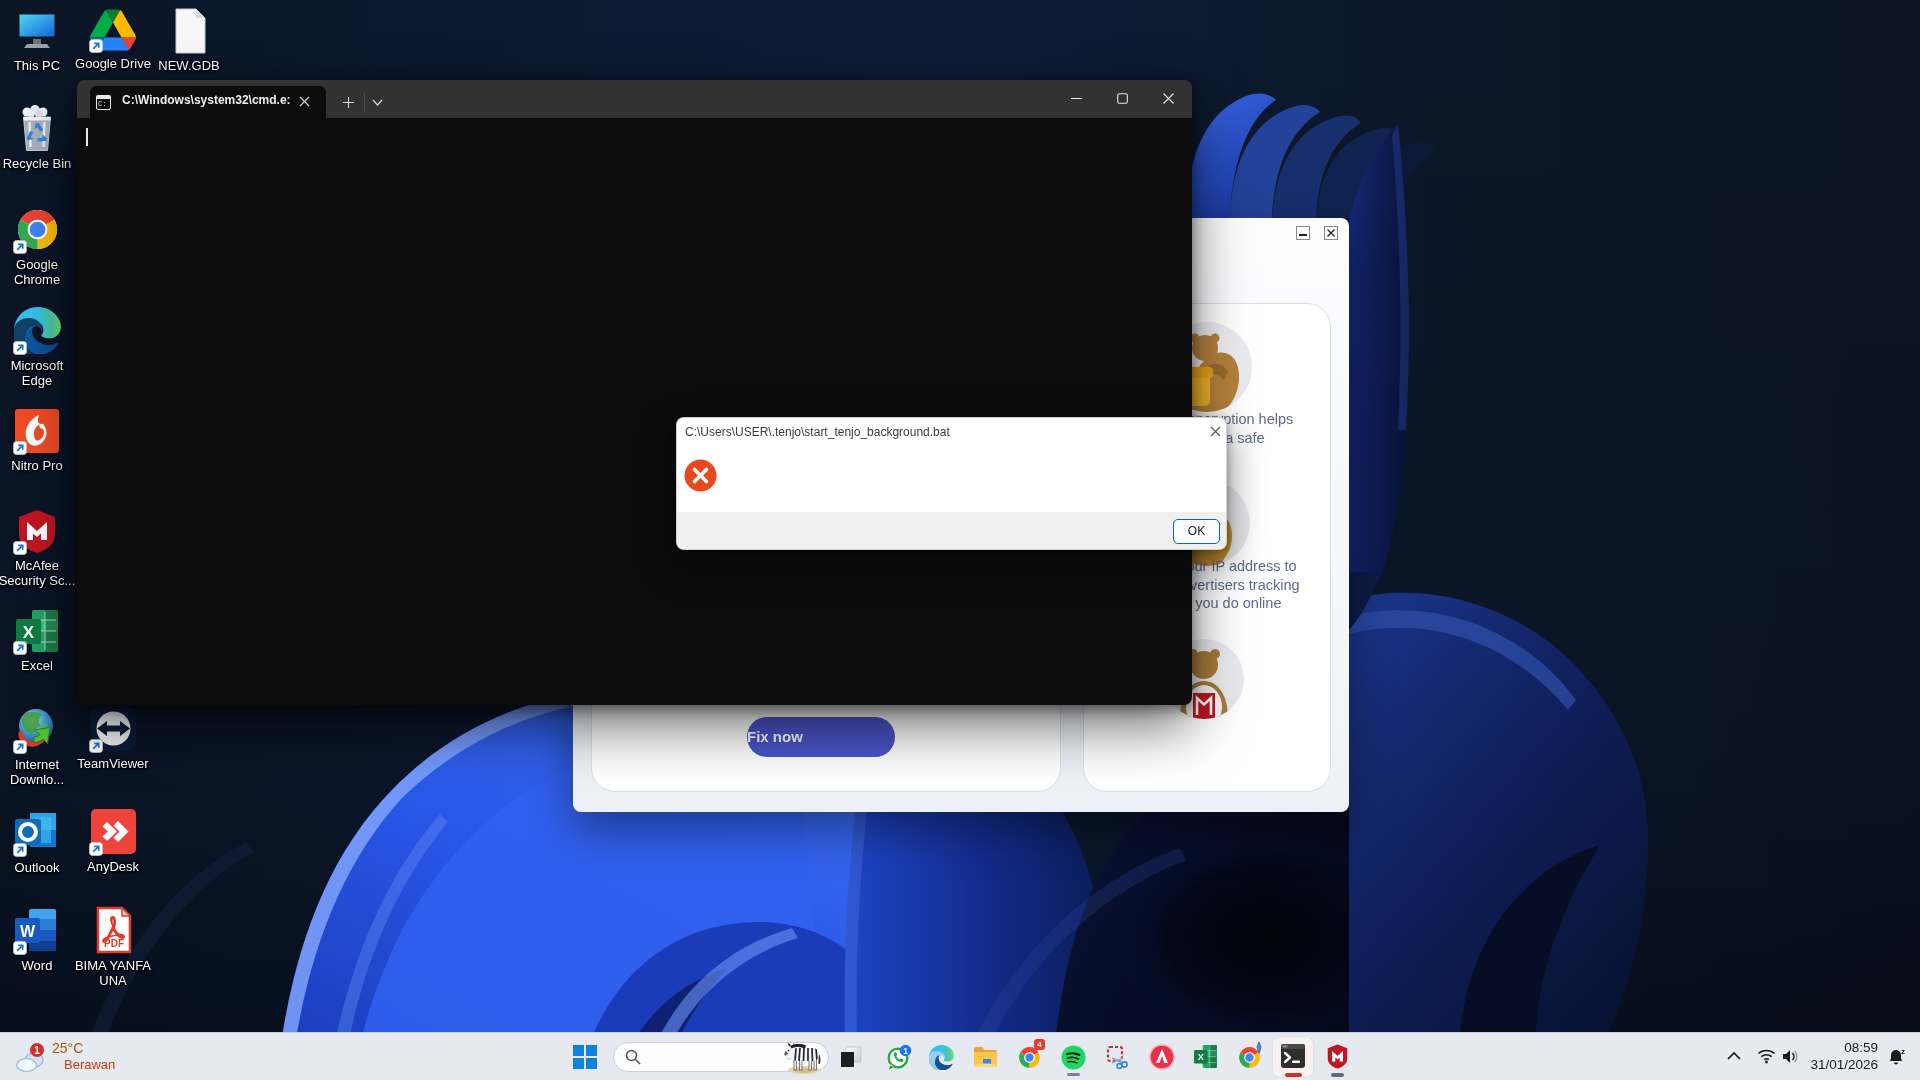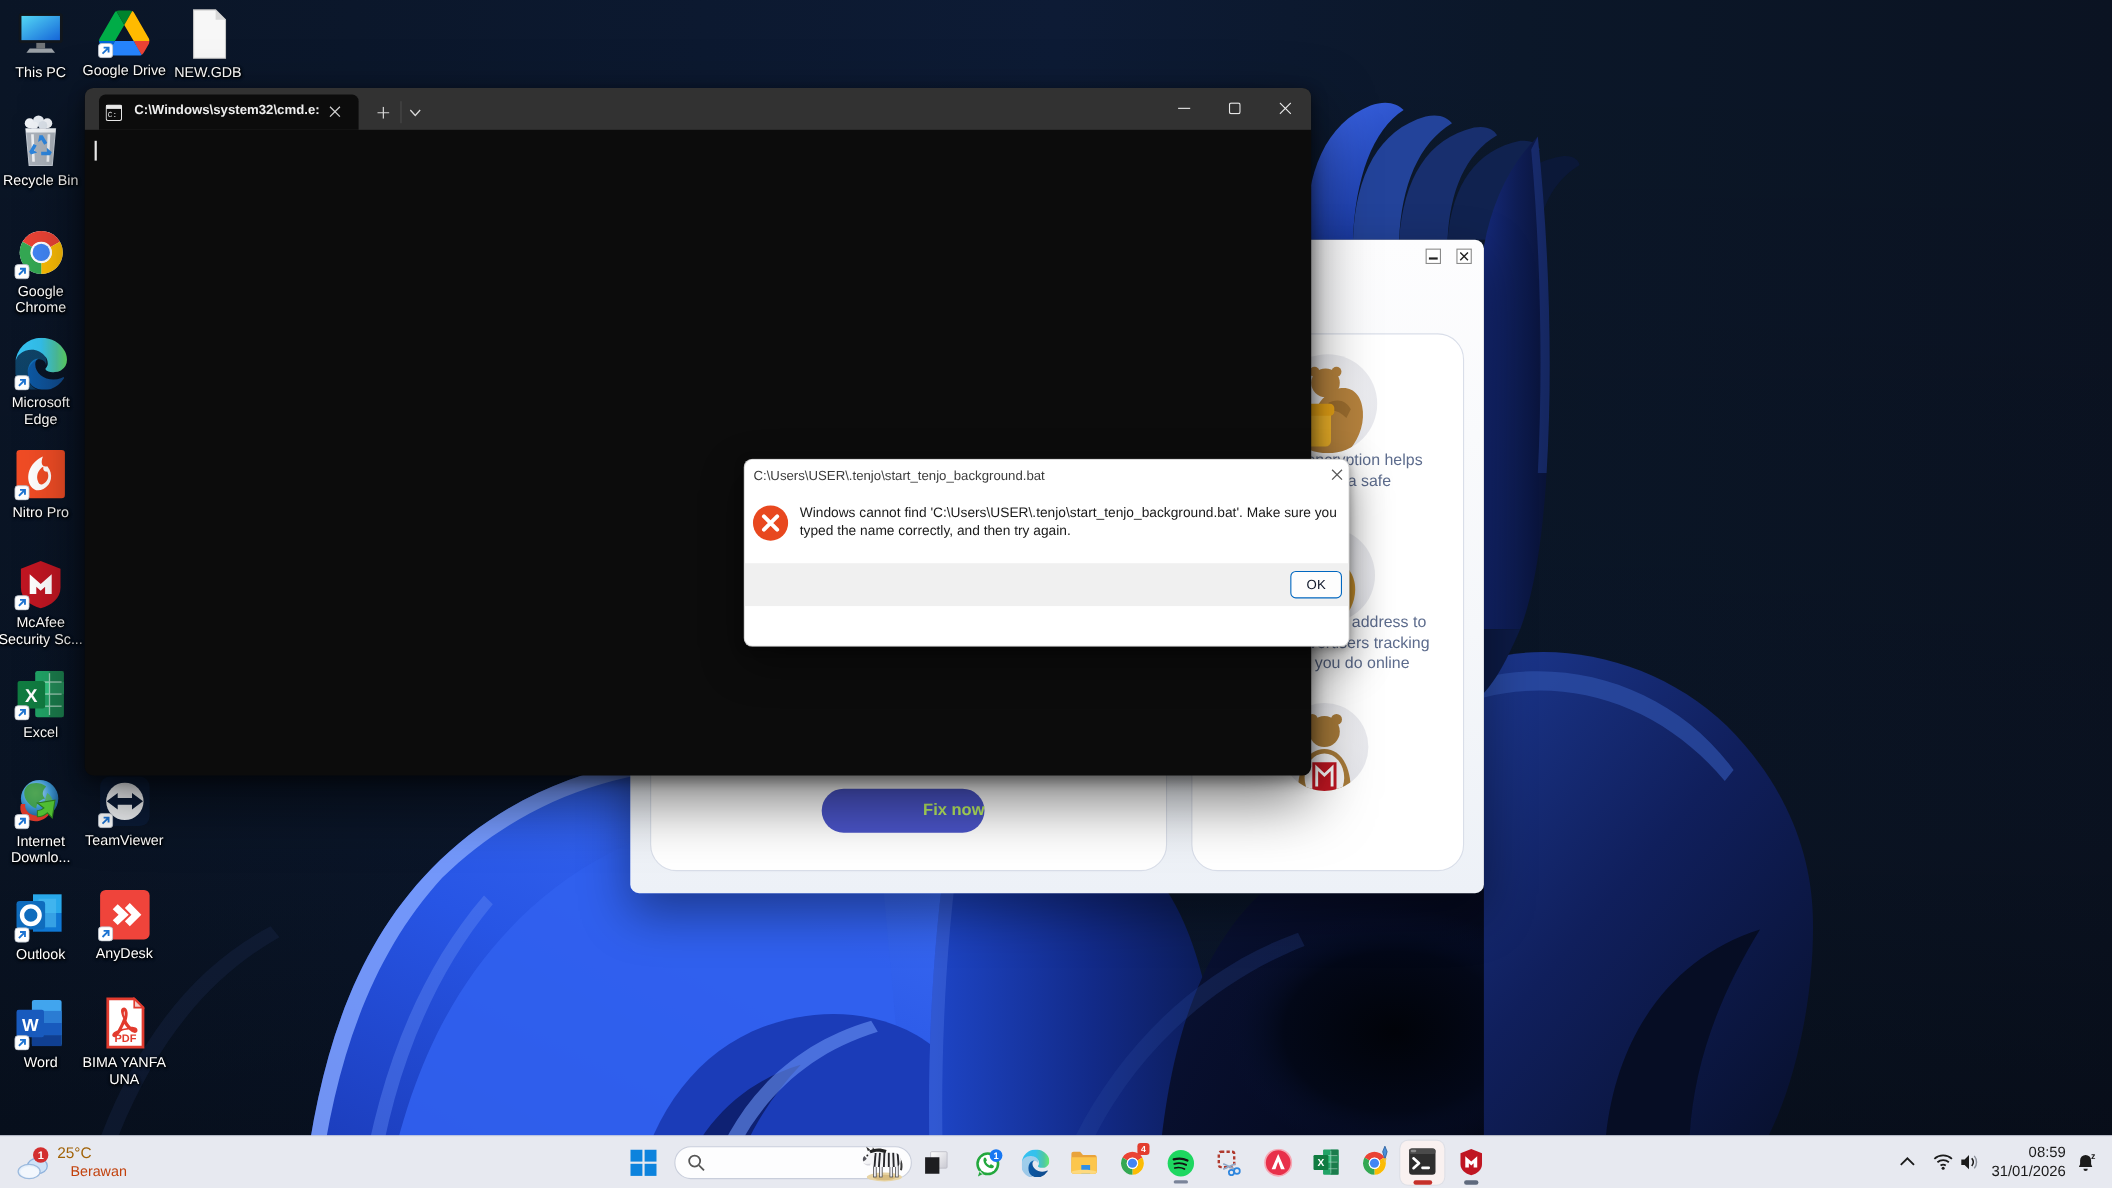--- a/index.html
+++ b/index.html
@@ -327,21 +327,21 @@
   <div style="position:absolute;left:723px;top:8px;width:14px;height:14px;border:1px solid #8a8a8a;background:#fff;"></div>
   <div style="position:absolute;left:726px;top:16px;width:8px;height:2px;background:#222;"></div>
   <div style="position:absolute;left:751px;top:8px;width:14px;height:14px;border:1px solid #8a8a8a;background:#fff;"></div>
   <svg style="position:absolute;left:753px;top:10px;" width="10" height="10" viewBox="0 0 10 10">
         <path d="M1.5 1.5 L8.5 8.5 M8.5 1.5 L1.5 8.5" stroke="#222" stroke-width="1.3"></path>
       </svg>
 
   <div style="position:absolute;left:18px;top:85px;width:470px;height:489px;background:#fff;border:1.5px solid #d9dee9;border-radius:24px;"></div>
   <div style="position:absolute;left:510px;top:85px;width:248px;height:489px;background:#fff;border:1.5px solid #d9dee9;border-radius:24px;"></div>
 
-  <div style="position:absolute;left:174px;top:499px;width:148px;height:40px;border-radius:21px;background:#4a54c8;color:#bef264;font-weight:bold;font-size:15px;text-align:right;line-height:40px;">Fix now</div>
+  <div style="position:absolute;left:174px;top:499px;width:148px;height:40px;border-radius:21px;background:#4a54c8;color:#ffffff;font-weight:bold;font-size:15px;text-align:left;line-height:40px;">Fix now</div>
 
   <div style="position:absolute;left:589px;top:104px;width:90px;height:90px;border-radius:50%;background:radial-gradient(circle at 50% 40%,#f4f4f6,#e3e4ea);overflow:hidden;">
     <svg width="90" height="90" viewBox="0 0 90 90">
       <circle cx="43" cy="26" r="13" fill="#b5823d"></circle>
       <circle cx="33" cy="16" r="4.5" fill="#b5823d"></circle>
       <circle cx="53" cy="16" r="4.5" fill="#b5823d"></circle>
       <path d="M28 90 C26 62 34 40 52 32 C66 27 76 36 77 52 C78 66 72 80 62 90 Z" fill="#b5823d"></path>
       <path d="M46 44 C54 40 62 42 66 50 L62 58 C56 52 50 50 44 52 Z" fill="#9a6c2e"></path>
       <rect x="20" y="50" width="28" height="34" rx="5" fill="#f0b429"></rect>
       <rect x="17" y="45" width="34" height="11" rx="4" fill="#e8a416"></rect>
@@ -390,31 +390,30 @@
   <div style="position:absolute;left:994px;top:18px;width:11px;height:1.4px;background:#e8e8e8;"></div>
   <svg style="position:absolute;left:1040px;top:13px;" width="11" height="11" viewBox="0 0 11 11">
         <rect x="0.7" y="0.7" width="9.6" height="9.6" rx="1.5" fill="none" stroke="#e8e8e8" stroke-width="1.1"></rect>
       </svg>
   <svg style="position:absolute;left:1086px;top:13px;" width="11" height="11" viewBox="0 0 11 11">
         <path d="M0.5 0.5 L10.5 10.5 M10.5 0.5 L0.5 10.5" stroke="#e8e8e8" stroke-width="1.1"></path>
       </svg>
   <div style="position:absolute;left:9px;top:48px;width:1.6px;height:18px;background:#e8e8e8;"></div>
 </div>
 
-<div id="dlg" style="position:absolute;left:676px;top:417px;width:551px;height:171px;background:#fff;border-radius:8px;box-shadow:0 14px 38px rgba(0,0,0,0.42),0 2px 8px rgba(0,0,0,0.3);overflow:hidden;border:1px solid rgba(120,120,120,0.35);">
+<div id="dlg" style="position:absolute;left:676px;top:417px;width:551px;height:133px;background:#fff;border-radius:8px;box-shadow:0 14px 38px rgba(0,0,0,0.42),0 2px 8px rgba(0,0,0,0.3);overflow:hidden;border:1px solid rgba(120,120,120,0.35);">
   <div style="position:absolute;left:8px;top:7px;color:#3c3c3c;font-size:12px;">C:\Users\USER\.tenjo\start_tenjo_background.bat</div>
   <svg style="position:absolute;left:533px;top:8px;" width="11" height="11" viewBox="0 0 11 11">
         <path d="M1 1 L10 10 M10 1 L1 10" stroke="#5a5a5a" stroke-width="1.2"></path>
       </svg>
   <div style="position:absolute;left:0;top:94px;width:100%;height:39px;background:#f0f0f0;"></div>
   <svg style="position:absolute;left:7px;top:41px;" width="33" height="33" viewBox="0 0 33 33">
     <circle cx="16.5" cy="16.5" r="16" fill="#e8481f"></circle>
     <path d="M10.5 10.5 L22.5 22.5 M22.5 10.5 L10.5 22.5" stroke="#fff" stroke-width="3.6" stroke-linecap="round"></path>
   </svg>
-  <div style="position:absolute;left:50px;top:41px;width:500px;color:#1a1a1a;font-size:12.5px;line-height:15.5px;white-space:nowrap;">Windows cannot find 'C:\Users\USER\.tenjo\start_tenjo_background.bat'. Make sure you<br>typed the name correctly, and then try again.</div>
   <div style="position:absolute;left:496px;top:101px;width:47px;height:25px;background:#fdfdfd;border:1px solid #0067c0;border-radius:5px;color:#0f172a;font-size:12px;text-align:center;line-height:23px;">OK</div>
 </div>
 
 <div id="taskbar" style="position:absolute;left:0;top:1032px;width:1920px;height:48px;background:#e7e9f0;border-top:1px solid rgba(165,172,190,0.4);">
 
   <svg style="position:absolute;left:14px;top:8px;" width="34" height="32" viewBox="0 0 34 32">
     <ellipse cx="20" cy="19" rx="9" ry="7" fill="#cfe2f7" stroke="#8fb2dc" stroke-width="1.2"></ellipse>
     <ellipse cx="12.5" cy="24" rx="10" ry="6.5" fill="#e6f0fb" stroke="#9dbbde" stroke-width="1.2"></ellipse>
     <ellipse cx="13" cy="24.5" rx="8.5" ry="5" fill="#f2f7fd"></ellipse>
     <circle cx="23" cy="9" r="7" fill="#d32f2f"></circle>

